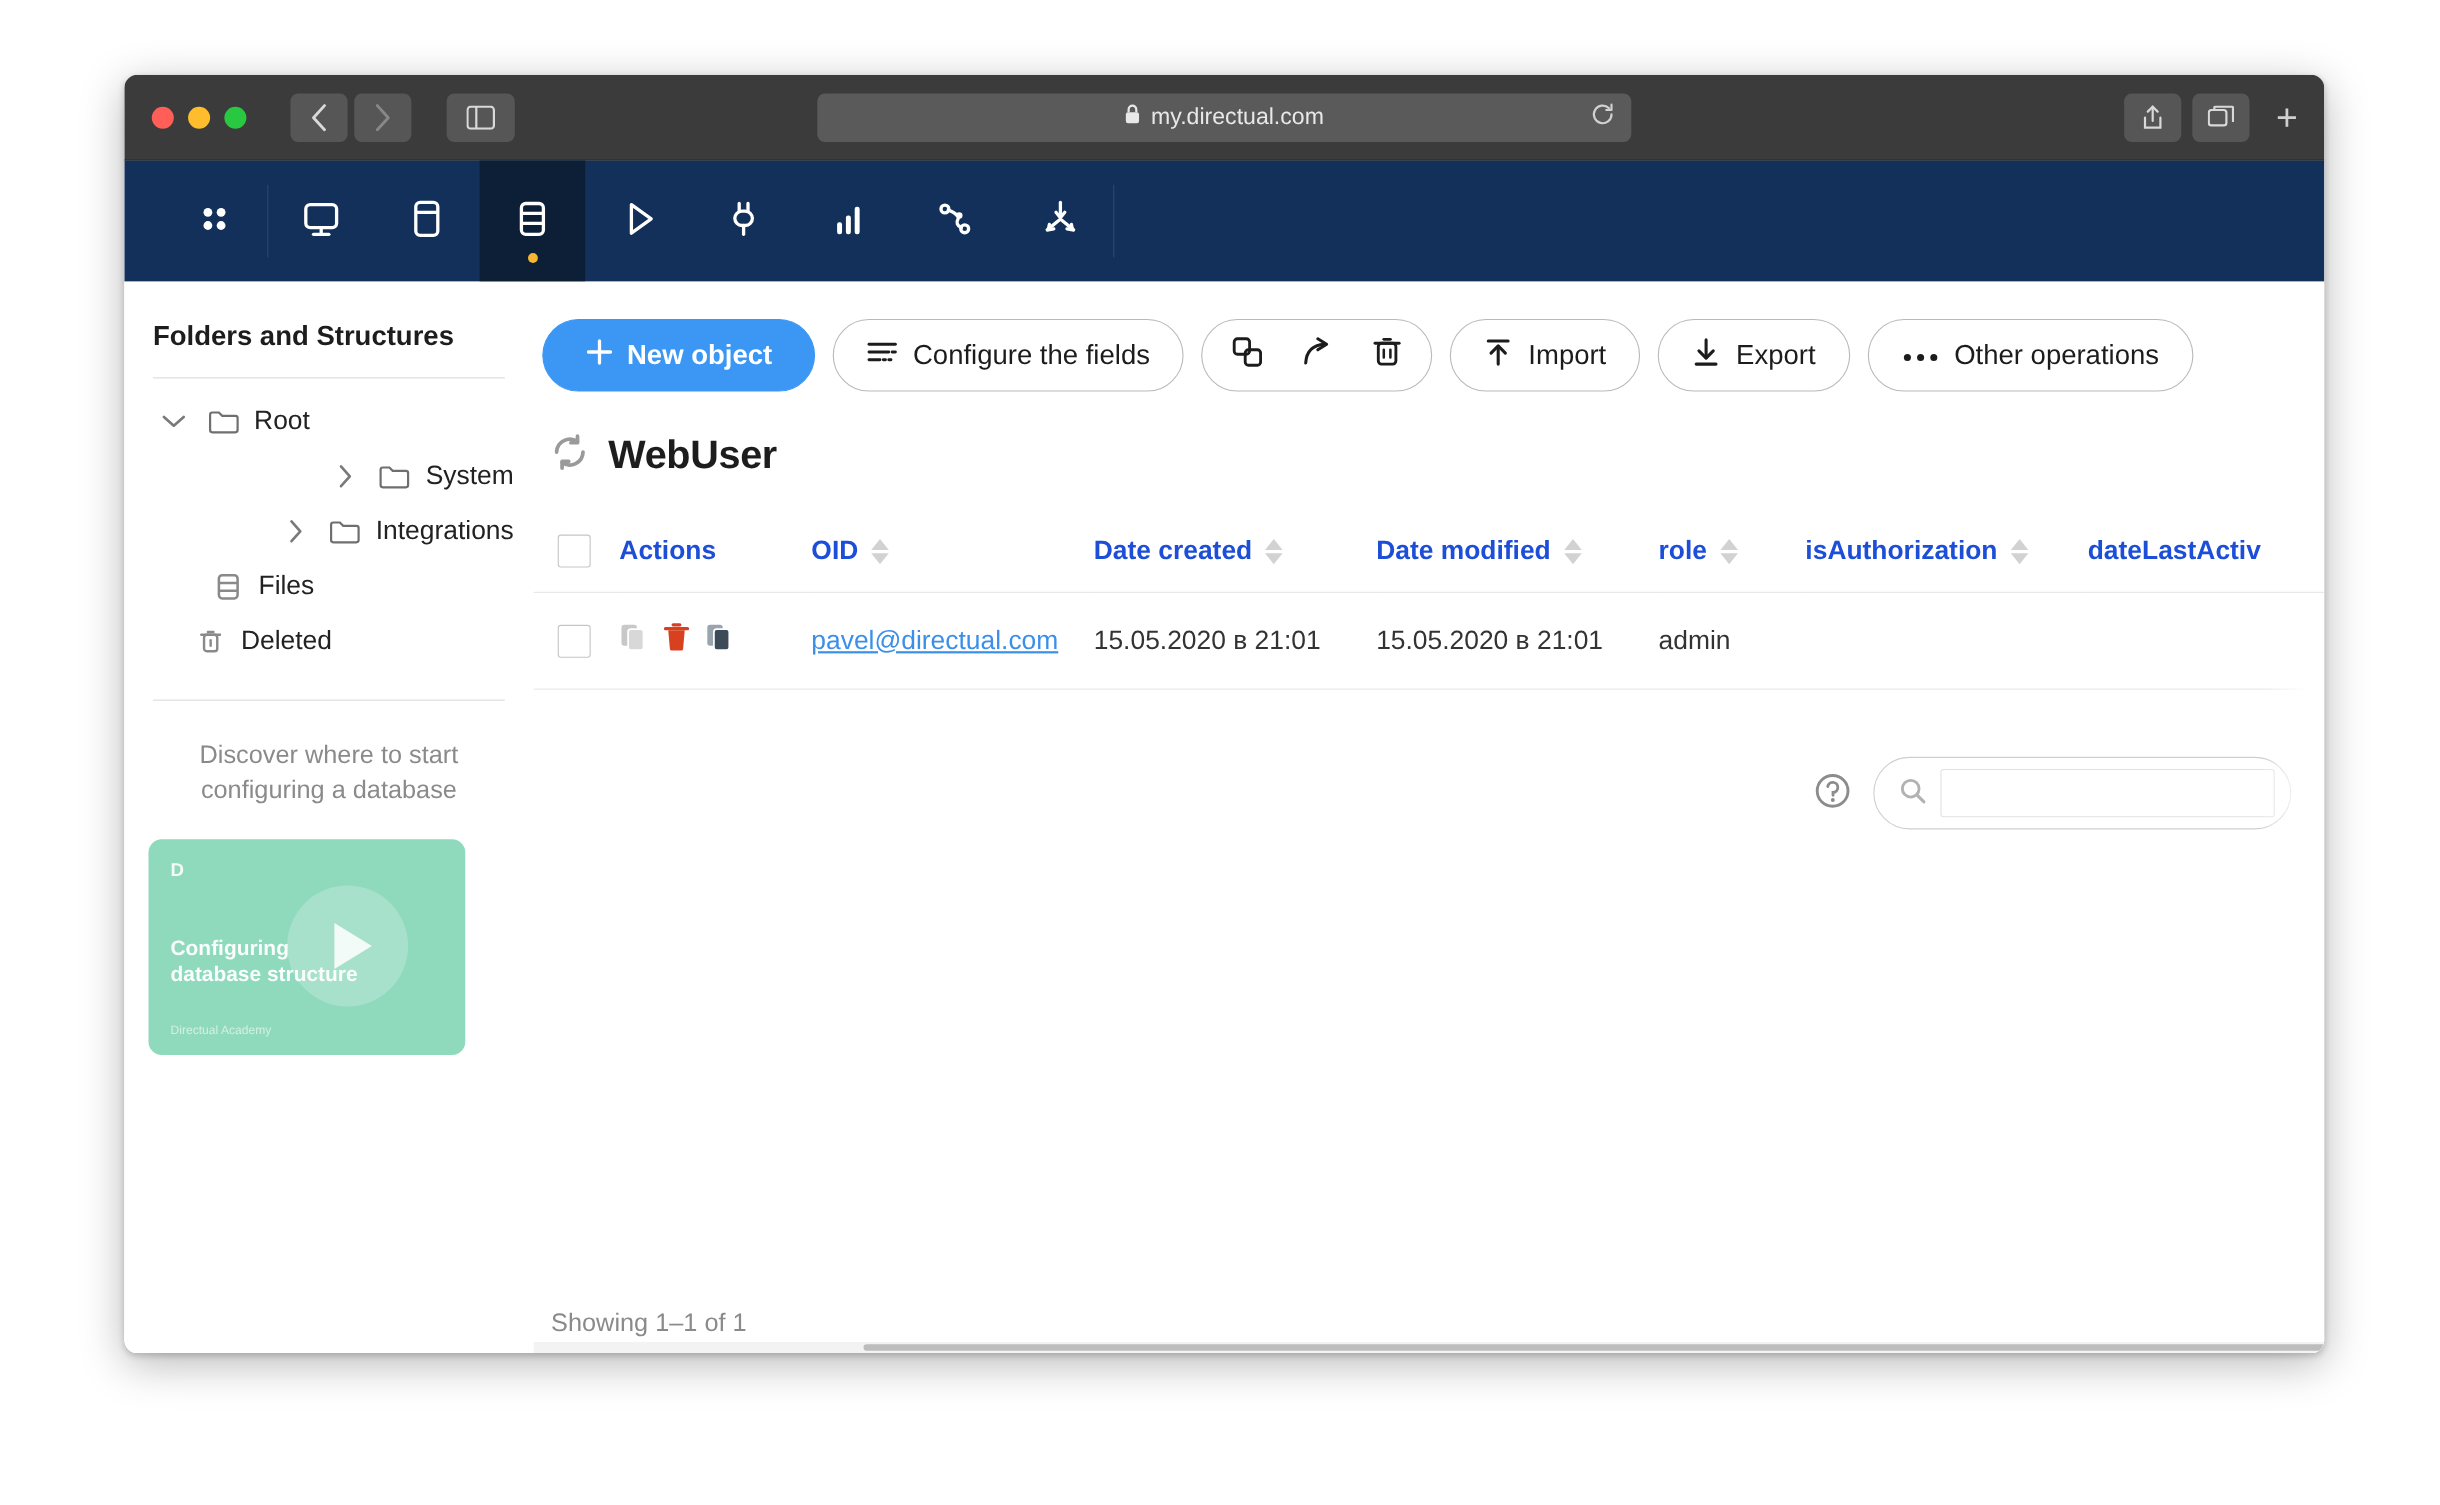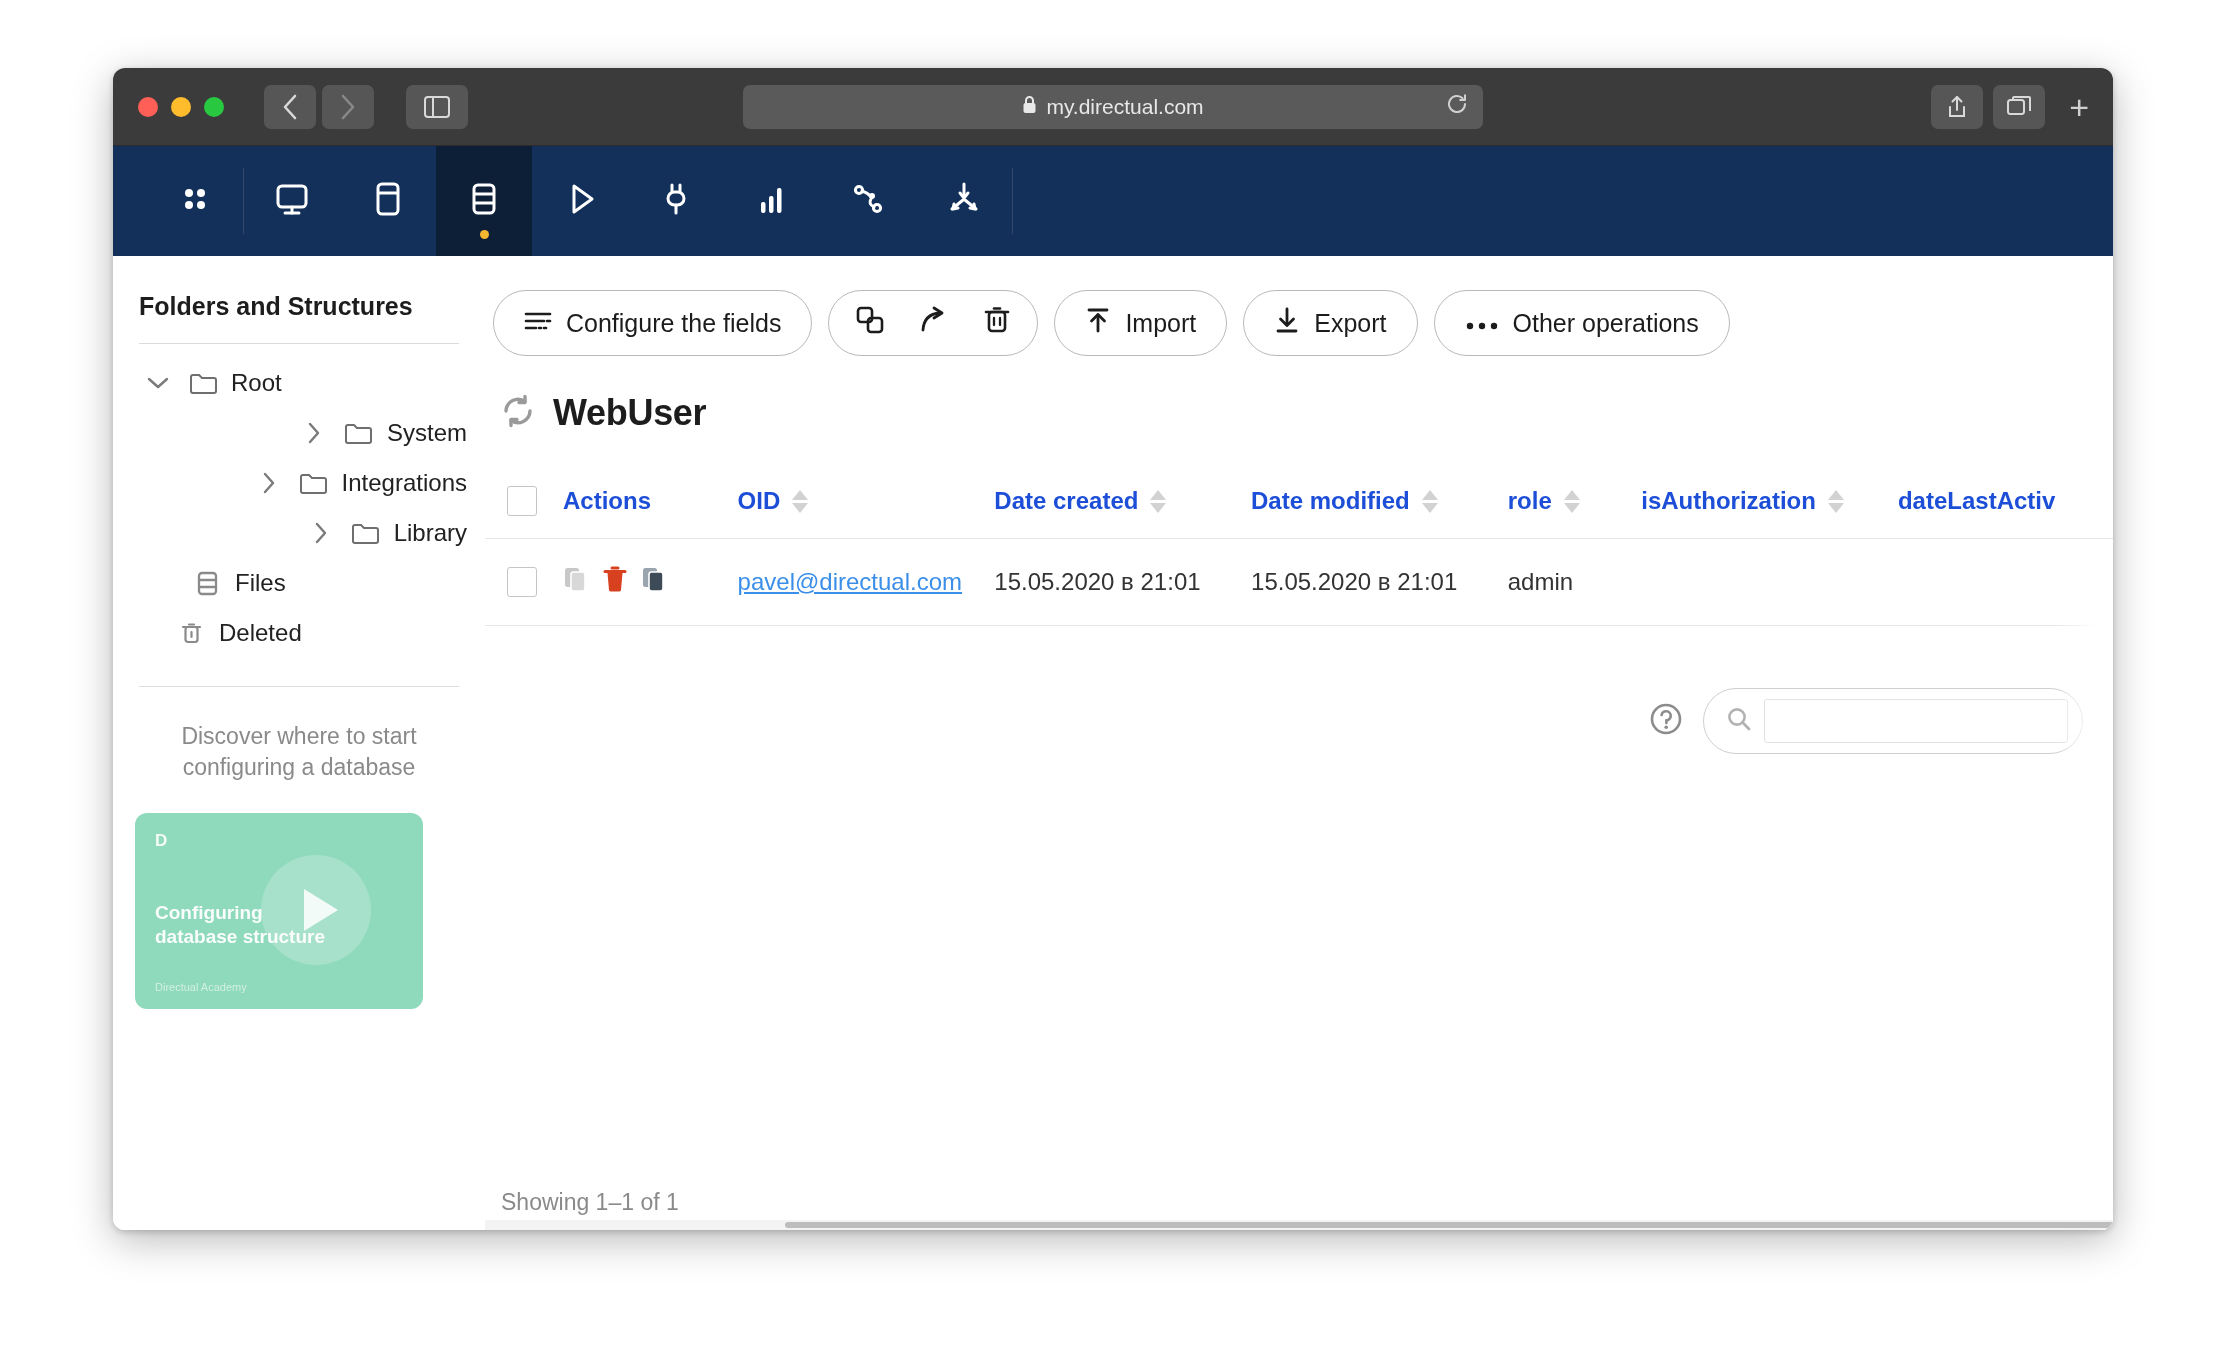--- a/index.html
+++ b/index.html
@@ -399,33 +399,20 @@
                 </svg>
             </span>
             <span class="ico">
               <svg width="29" height="25" viewBox="0 0 29 25">
                   <path d="M2 6 a2 2 0 0 1 2-2 h6 l3 3 h12 a2 2 0 0 1 2 2 v11 a2 2 0 0 1-2 2 H4 a2 2 0 0 1-2-2 Z" fill="none" stroke="#6f6f6f" stroke-width="2"></path>
                 </svg>
             </span>
             <span>Integrations</span>
           </div>
 
-          <div class="tnode indent1">
-            <span class="chev">
-              <svg width="14" height="22" viewBox="0 0 14 22">
-                  <path d="M3 2 L11 11 L3 20" fill="none" stroke="currentColor" stroke-width="2.4" stroke-linecap="round" stroke-linejoin="round"></path>
-                </svg>
-            </span>
-            <span class="ico">
-              <svg width="29" height="25" viewBox="0 0 29 25">
-                  <path d="M2 6 a2 2 0 0 1 2-2 h6 l3 3 h12 a2 2 0 0 1 2 2 v11 a2 2 0 0 1-2 2 H4 a2 2 0 0 1-2-2 Z" fill="none" stroke="#6f6f6f" stroke-width="2"></path>
-                </svg>
-            </span>
-            <span>Library</span>
-          </div>
 
 
           <div class="tnode indent2">
             <span class="ico">
               <svg width="27" height="27" viewBox="0 0 27 27">
                   <rect x="5" y="3" width="17" height="21" rx="3" fill="none" stroke="#8a8a8a" stroke-width="2.3"></rect>
                   <path d="M5 10 H22 M5 17 H22" stroke="#8a8a8a" stroke-width="2.3"></path>
                 </svg>
             </span>
             <span>Files</span>
@@ -462,20 +449,28 @@
           <div class="vc-play">
               <span class="tri"></span>
             </div>
           <div class="vc-foot">Directual Academy</div>
         </div>
       </div>
 
       <div class="content">
 
         <div class="toolbar">
+          <div class="btn primary">
+            <span>
+              <svg width="26" height="26" viewBox="0 0 26 26">
+                  <path d="M13 3 V23 M3 13 H23" stroke="#fff" stroke-width="3" stroke-linecap="round"></path>
+                </svg>
+            </span>
+            <span>New object</span>
+          </div>
 
           <div class="btn">
             <span>
               <svg width="28" height="22" viewBox="0 0 28 22">
                   <path d="M2 4 H26" stroke="#1c1c1c" stroke-width="2.6" stroke-linecap="round"></path>
                   <path d="M2 11 H20" stroke="#1c1c1c" stroke-width="2.6" stroke-linecap="round"></path>
                   <path d="M23 11 H26" stroke="#1c1c1c" stroke-width="2.6" stroke-linecap="round"></path>
                   <path d="M2 18 H12" stroke="#1c1c1c" stroke-width="2.6" stroke-linecap="round"></path>
                   <path d="M15 18 H17" stroke="#1c1c1c" stroke-width="2.6" stroke-linecap="round"></path>
                   <path d="M20 18 H22" stroke="#1c1c1c" stroke-width="2.6" stroke-linecap="round"></path>

